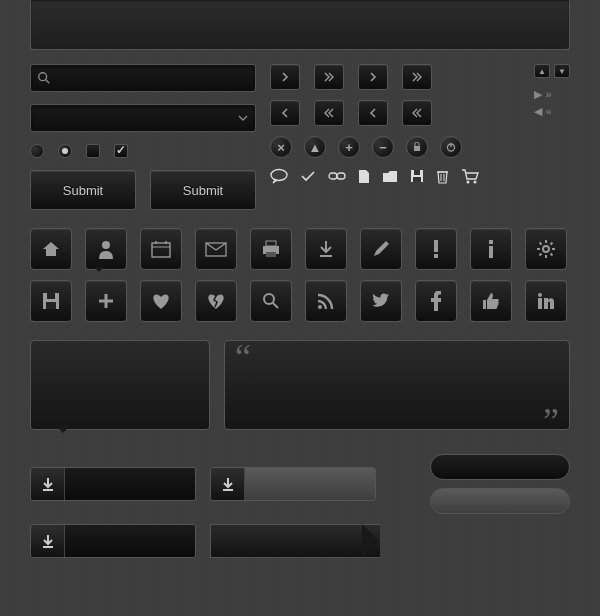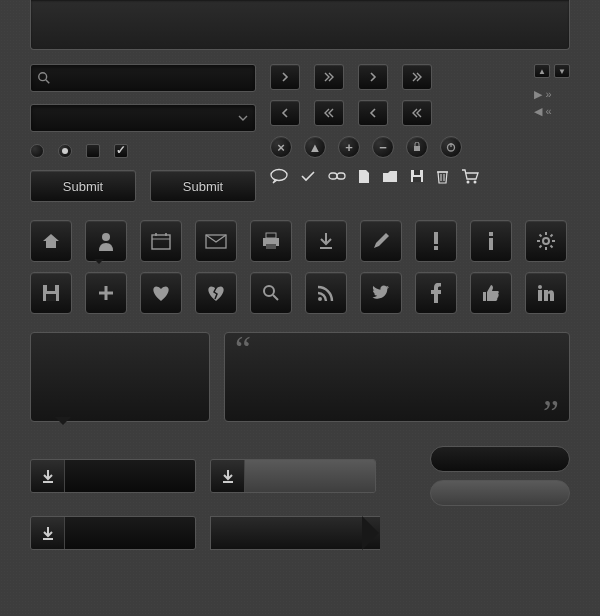--- a/index.html
+++ b/index.html
@@ -39,21 +39,21 @@
     border:1px solid #555; border-radius:3px;
     box-shadow: inset 0 2px 4px rgba(0,0,0,0.6); padding:0 6px; justify-content:space-between; }
 
   .radio-row { display:flex; gap:14px; align-items:center; }
   .radio { width:14px; height:14px; border-radius:50%; background:radial-gradient(circle at 30% 30%, #333, #0a0a0a); border:1px solid #555; }
   .radio.sel::after { content:''; display:block; width:6px; height:6px; border-radius:50%; background:#ccc; margin:3px auto; }
   .check { width:14px; height:14px; border-radius:2px; background:linear-gradient(#222,#0a0a0a); border:1px solid #555; position:relative; }
   .check.sel::after { content:'✓'; position:absolute; top:-2px; left:1px; font-size:12px; color:#ccc; font-weight:bold; }
 
   .btn-row { display:flex; gap:14px; }
-  .submit-btn { flex:1; height:32px; border:1px solid #555; border-radius:3px;
+  .submit-btn { flex:1; height:40px; border:1px solid #555; border-radius:3px;
     background:linear-gradient(to bottom,#2a2a2a,#0e0e0e);
     color:#ccc; font-size:13px; display:flex; align-items:center; justify-content:center;
     text-shadow:0 -1px 0 #000; box-shadow:inset 0 1px 0 rgba(255,255,255,0.08); }
 
   .nav-grid { display:grid; grid-template-columns: repeat(6, 30px); gap:10px 14px; }
   .nav-sq { width:30px; height:26px; background:linear-gradient(#222,#0c0c0c); border:1px solid #555; border-radius:3px;
     display:flex; align-items:center; justify-content:center; color:#999; box-shadow:inset 0 1px 0 rgba(255,255,255,0.06);}
   .nav-mini { width:16px; height:14px; background:linear-gradient(#222,#0c0c0c); border:1px solid #555; border-radius:2px;
     display:flex; align-items:center; justify-content:center; color:#999; font-size:8px;}
   .mini-col { display:flex; flex-direction:column; gap:4px; }

